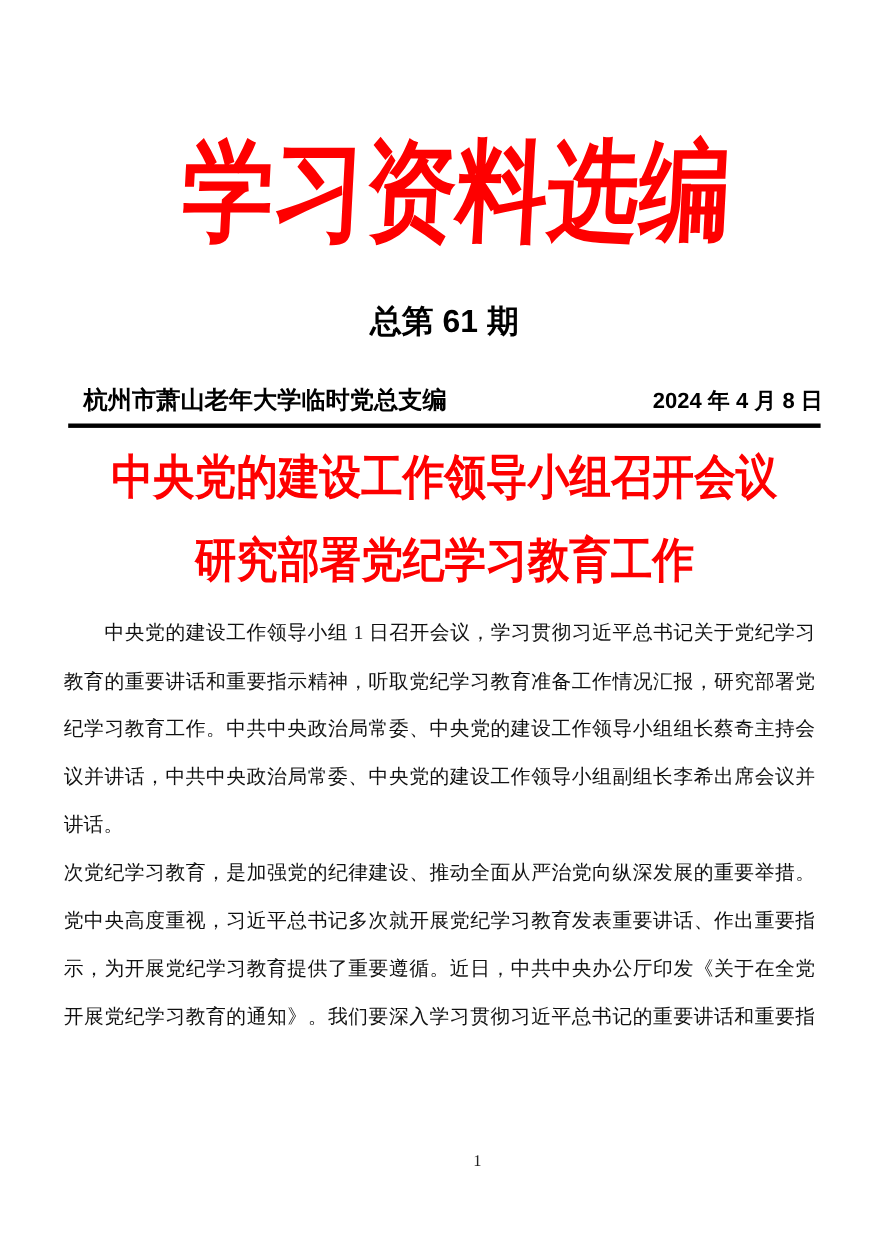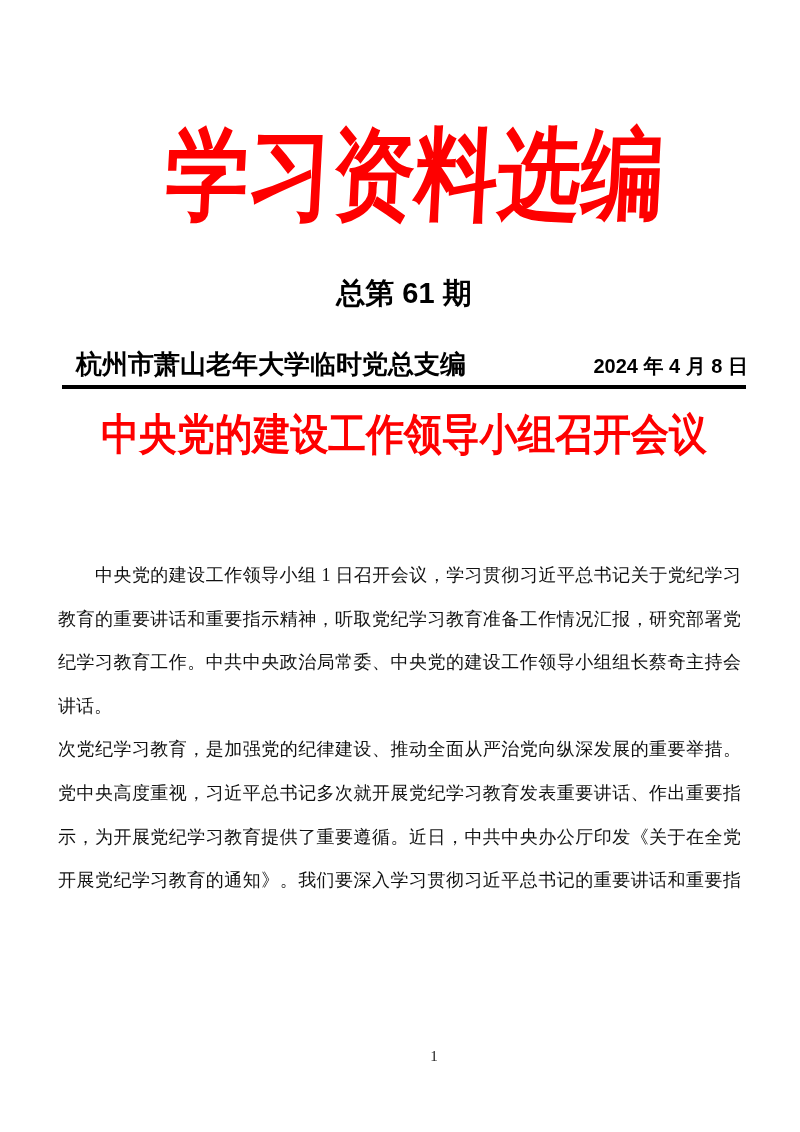--- a/index.html
+++ b/index.html
@@ -32,21 +32,21 @@
     font-size:29px;line-height:29px;
     font-weight:bold;color:#000000;
     white-space:nowrap;
   }
   .pub-row{
     position:absolute;top:352px;left:60px;width:688px;
     display:flex;justify-content:space-between;align-items:baseline;
     font-weight:bold;color:#000000;
     white-space:nowrap;
   }
-  .pub-editor{font-size:26px;line-height:24px;padding-left:16px;text-align:right;}
+  .pub-editor{font-size:22px;line-height:24px;padding-left:16px;text-align:right;}
   .pub-date{font-size:20px;line-height:24px;}
   .rule{
     position:absolute;top:385px;left:62px;width:684px;height:4px;
     background:var(--rule,#000000);
   }
   
   .headline{
     position:absolute;left:60px;width:688px;
     text-align:center;
     font-size:43px;line-height:43px;
@@ -99,25 +99,29 @@
   <div class="pub-row">
     <span class="pub-editor">杭州市萧山老年大学临时党总支编</span>
     <span class="pub-date">2024 年 4 月 8 日</span>
   </div>
 
   <div class="rule"></div>
 
   <div class="headline l1">
     <span class="stretch">中央党的建设工作领导小组召开会议</span>
   </div>
+  <div class="headline l2">
+    <span class="stretch">研究部署党纪学习教育工作</span>
+  </div>
 
   <div class="body-text">
     <div class="line indent">中央党的建设工作领导小组 1 日召开会议，学习贯彻习近平总书记关于党纪学习</div>
     <div class="line">教育的重要讲话和重要指示精神，听取党纪学习教育准备工作情况汇报，研究部署党</div>
     <div class="line">纪学习教育工作。中共中央政治局常委、中央党的建设工作领导小组组长蔡奇主持会</div>
+    <div class="line">议并讲话，中共中央政治局常委、中央党的建设工作领导小组副组长李希出席会议并</div>
     <div class="line short">讲话。</div>
     <div class="line">次党纪学习教育，是加强党的纪律建设、推动全面从严治党向纵深发展的重要举措。</div>
     <div class="line">党中央高度重视，习近平总书记多次就开展党纪学习教育发表重要讲话、作出重要指</div>
     <div class="line">示，为开展党纪学习教育提供了重要遵循。近日，中共中央办公厅印发《关于在全党</div>
     <div class="line">开展党纪学习教育的通知》。我们要深入学习贯彻习近平总书记的重要讲话和重要指</div>
   </div>
 
   <div class="page-number">1</div>
 
 </div>

